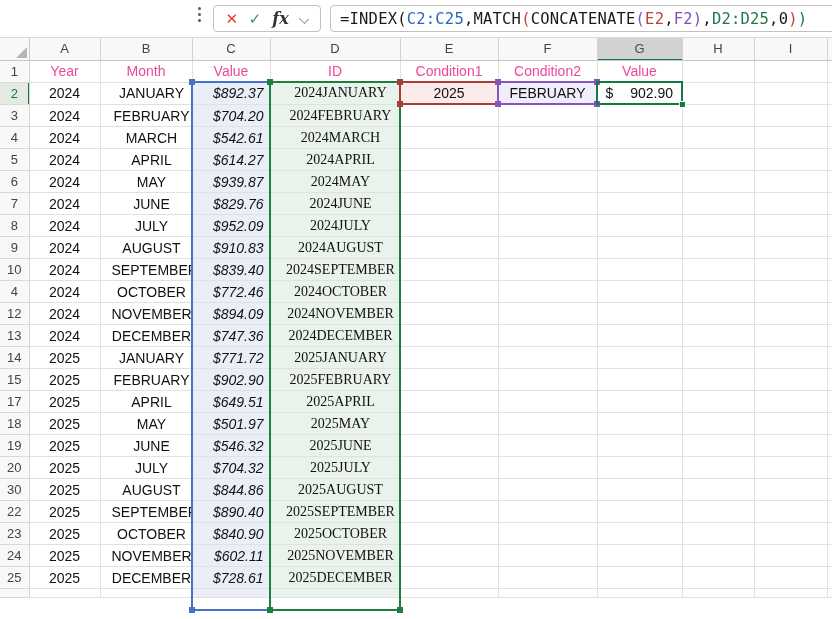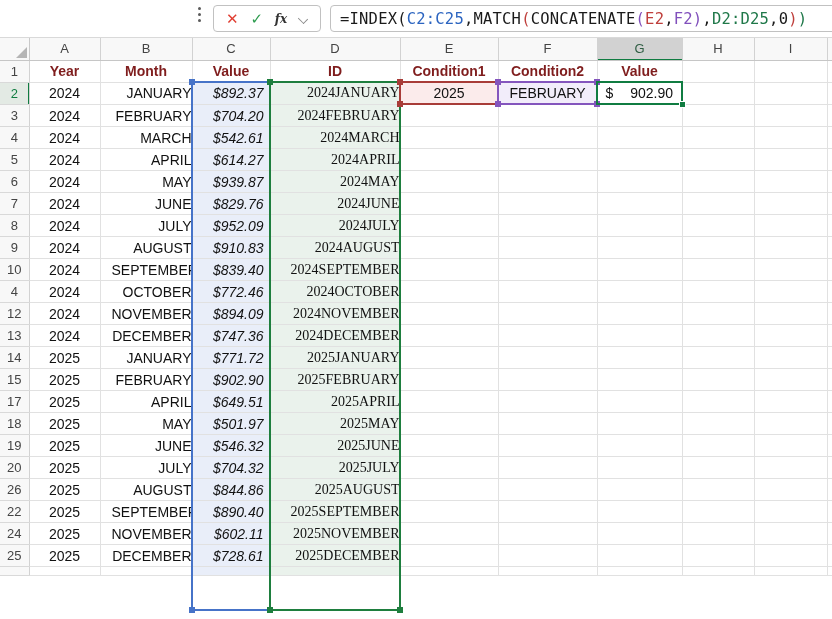--- a/index.html
+++ b/index.html
@@ -18,21 +18,21 @@
     border-right:1.5px solid #666; border-bottom:1.5px solid #666;
     transform:rotate(45deg) scale(1,0.8); }
   .grip { position:absolute; left:198px; top:7px; display:flex; flex-direction:column; gap:3px; }
   .grip i { width:3px; height:3px; border-radius:50%; background:#5a5a5a; }
   .fx-group { position:absolute; left:213px; top:5px; width:108px; height:27px;
     border:1px solid #c1c1c1; border-radius:4px; background:#fff;
     display:flex; align-items:center; justify-content:space-around; padding:0 6px; }
   .icon-cancel { color:var(--cancel-red,#e03e32); font-size:15px; line-height:1; }
   .icon-enter { color:var(--enter-green,#2b9b4d); font-size:15px; line-height:1; }
   .icon-fx { font-family:"DejaVu Serif", serif; font-style:italic; font-weight:bold;
-    font-size:12px; color:#333; line-height:1; }
+    font-size:16px; color:#333; line-height:1; }
   .chev.small::before { border-color:#8a8a8a; }
   .formula-box { position:absolute; left:330px; top:5px; right:-4px; height:27px;
     border:1px solid #c1c1c1; border-radius:4px 0 0 4px; background:#fff;
     display:flex; align-items:center; padding-left:9px; overflow:hidden; }
   .formula-text { font-family:"DejaVu Sans Mono", monospace; font-size:15.5px;
     letter-spacing:0.2px; white-space:pre; }
 
   
   .sheet { position:relative; width:832px; height:581px; overflow:hidden; background:#fff; }
   table { border-collapse:collapse; table-layout:fixed; width:832px; }
@@ -52,23 +52,23 @@
   
   tbody th.rh { background:#f8f8f8; border-right:1px solid #d2d2d2;
     border-bottom:1px solid #d9d9d9; font-size:13px; color:#444;
     text-align:center; position:relative; }
   tbody th.rh.sel { background:var(--row-header-selected-bg,#e3eae4);
     color:var(--accent-green,#107c41); }
   tbody th.rh.sel::after { content:""; position:absolute; top:0; bottom:0; right:-1px;
     width:2px; background:var(--accent-green,#107c41); }
   
   .al-c { text-align:center; }
-  .al-l { text-align:right; padding-left:11px; }
+  .al-l { text-align:center; padding-left:11px; }
   .al-r { text-align:right; padding-right:6px; }
-  .hdr { font-weight:bold; text-align:center; color:#7f1d1d;margin-top:24px; }
+  .hdr { font-weight:normal; text-align:center; color:#ec4899;margin-top:24px; }
   .fill-c { background:var(--range-c-fill,#e9eef9);font-style:italic; }
   .fill-d { background:var(--range-d-fill,#eaf2ec);font-family:Liberation Serif, serif; }
   .fill-e { background:var(--cond1-fill,#fbebeb); }
   .fill-f { background:var(--cond2-fill,#f2edfa); }
   .acct { display:flex; align-items:center; justify-content:space-between; padding:0 8px; }
 
   
   .ovl { position:absolute; pointer-events:none; border-style:solid; border-width:2px; }
   .ovl .hdl { position:absolute; width:6px; height:6px; }
   .hdl.tl { left:-4px; top:-4px; } .hdl.tr { right:-4px; top:-4px; }
@@ -389,38 +389,51 @@
             <td class="al-r fill-c">$704.32</td>
             <td class="al-l fill-d">2025JULY</td>
             <td class="al-c"></td>
             <td class="al-c"></td>
             <td class=""></td>
             <td class=""></td>
             <td class=""></td>
             <td></td>
           </tr>
           <tr>
-            <th class="rh">26</th>
+            <th class="rh">30</th>
             <td class="al-c">2025</td>
             <td class="al-l">AUGUST</td>
             <td class="al-r fill-c">$844.86</td>
             <td class="al-l fill-d">2025AUGUST</td>
             <td class="al-c"></td>
             <td class="al-c"></td>
             <td class=""></td>
             <td class=""></td>
             <td class=""></td>
             <td></td>
           </tr>
           <tr>
             <th class="rh">22</th>
             <td class="al-c">2025</td>
             <td class="al-l">SEPTEMBER</td>
             <td class="al-r fill-c">$890.40</td>
             <td class="al-l fill-d">2025SEPTEMBER</td>
+            <td class="al-c"></td>
+            <td class="al-c"></td>
+            <td class=""></td>
+            <td class=""></td>
+            <td class=""></td>
+            <td></td>
+          </tr>
+          <tr>
+            <th class="rh">23</th>
+            <td class="al-c">2025</td>
+            <td class="al-l">OCTOBER</td>
+            <td class="al-r fill-c">$840.90</td>
+            <td class="al-l fill-d">2025OCTOBER</td>
             <td class="al-c"></td>
             <td class="al-c"></td>
             <td class=""></td>
             <td class=""></td>
             <td class=""></td>
             <td></td>
           </tr>
           <tr>
             <th class="rh">24</th>
             <td class="al-c">2025</td>

